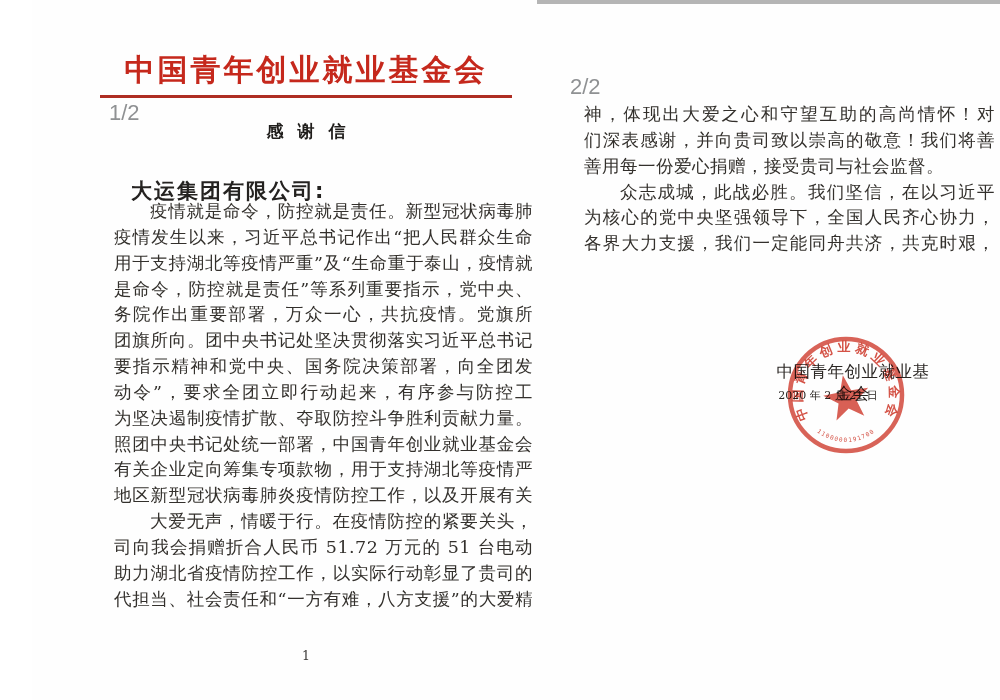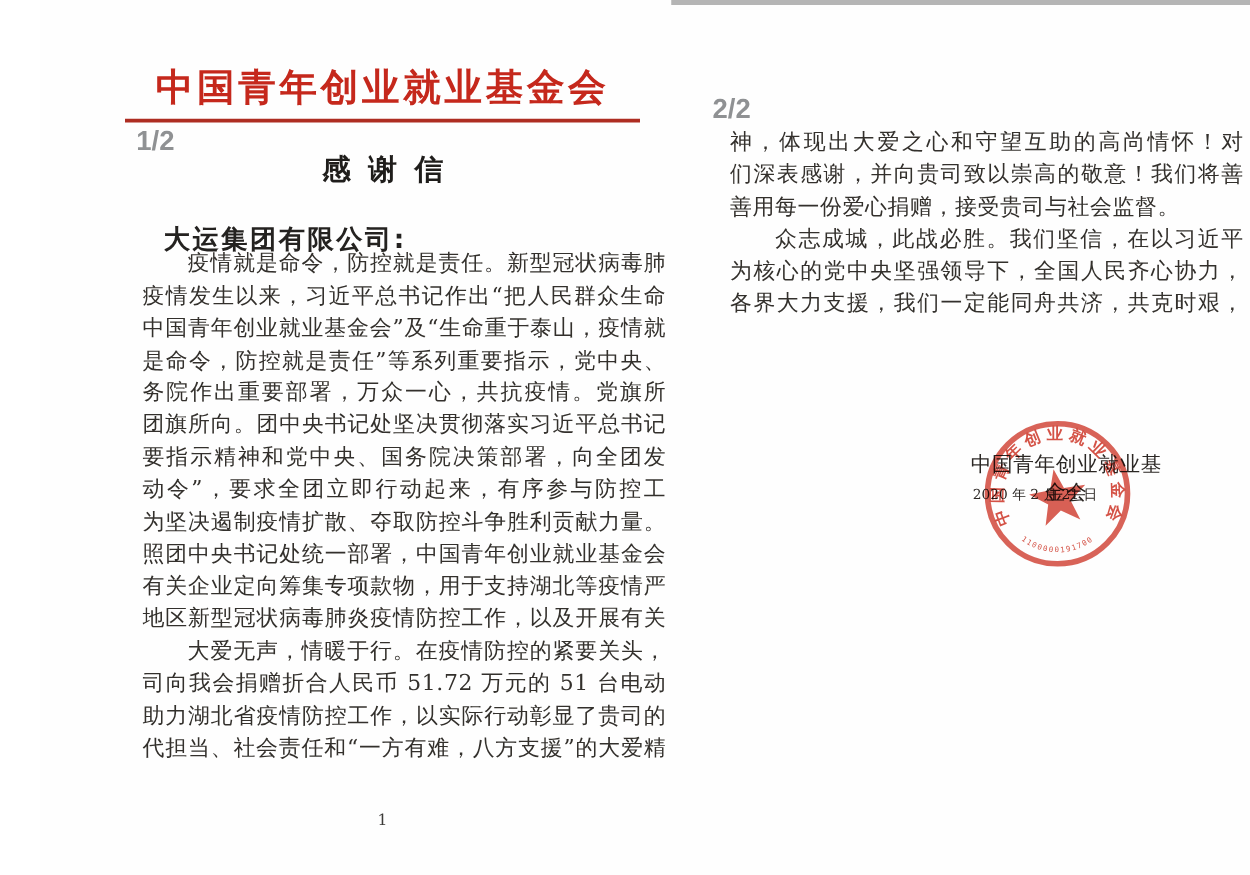--- a/index.html
+++ b/index.html
@@ -13,27 +13,26 @@
   
   .org{
     position:absolute;left:68px;top:50px;width:412px;height:40px;
     text-align:center;font-size:30px;font-weight:bold;letter-spacing:3px;
     color:#c5281c;font-family:"DejaVu Serif",serif;
   }
   .rule{position:absolute;left:68px;top:95px;width:412px;height:3px;background:#ae2d22;}
   .marker{
     position:absolute;font-size:22px;color:#8f9193;
     font-family:"Liberation Sans","DejaVu Sans",sans-serif;
-    font-weight:bold;
   }
   .marker.m1{left:77px;top:100px;}
   .marker.m2{left:538px;top:74px;}
   .title{
     position:absolute;left:68px;top:120px;width:412px;margin:0;
-    text-align:center;font-size:23px;font-weight:bold;color:#1f1d1b;
+    text-align:center;font-size:17px;font-weight:bold;color:#1f1d1b;
     letter-spacing:14px;text-indent:14px;
   }
   .salutation{
     position:absolute;left:99px;top:177px;font-size:21px;font-weight:bold;
     color:#242220;letter-spacing:2px;
     font-family:"DejaVu Sans","Liberation Sans",sans-serif;
   }
   .body-col{position:absolute;}
   .body-col.p1{left:82px;top:199px;width:419px;}
   .body-col.p2{left:552px;top:102px;width:411px;}
@@ -81,21 +80,21 @@
   <section>
     <div class="org">中国青年创业就业基金会</div>
     <div class="rule"></div>
     <div class="marker m1">1/2</div>
     <h1 class="title">感谢信</h1>
     <div class="salutation">大运集团有限公司:</div>
 
     <div class="body-col p1">
       <div class="ln indent">疫情就是命令，防控就是责任。新型冠状病毒肺炎</div>
       <div class="ln">疫情发生以来，习近平总书记作出“把人民群众生命安</div>
-      <div class="ln">中国青年创业就业基金会”及“生命重于泰山，疫情就</div>
+      <div class="ln">用于支持湖北等疫情严重”及“生命重于泰山，疫情就</div>
       <div class="ln">是命令，防控就是责任”等系列重要指示，党中央、国</div>
       <div class="ln">务院作出重要部署，万众一心，共抗疫情。党旗所指，</div>
       <div class="ln">团旗所向。团中央书记处坚决贯彻落实习近平总书记重</div>
       <div class="ln">要指示精神和党中央、国务院决策部署，向全团发出“行</div>
       <div class="ln">动令”，要求全团立即行动起来，有序参与防控工作，</div>
       <div class="ln">为坚决遏制疫情扩散、夺取防控斗争胜利贡献力量。遵</div>
       <div class="ln">照团中央书记处统一部署，中国青年创业就业基金会向</div>
       <div class="ln">有关企业定向筹集专项款物，用于支持湖北等疫情严重</div>
       <div class="ln">地区新型冠状病毒肺炎疫情防控工作，以及开展有关青</div>
       <div class="ln indent">大爱无声，情暖于行。在疫情防控的紧要关头，贵</div>

